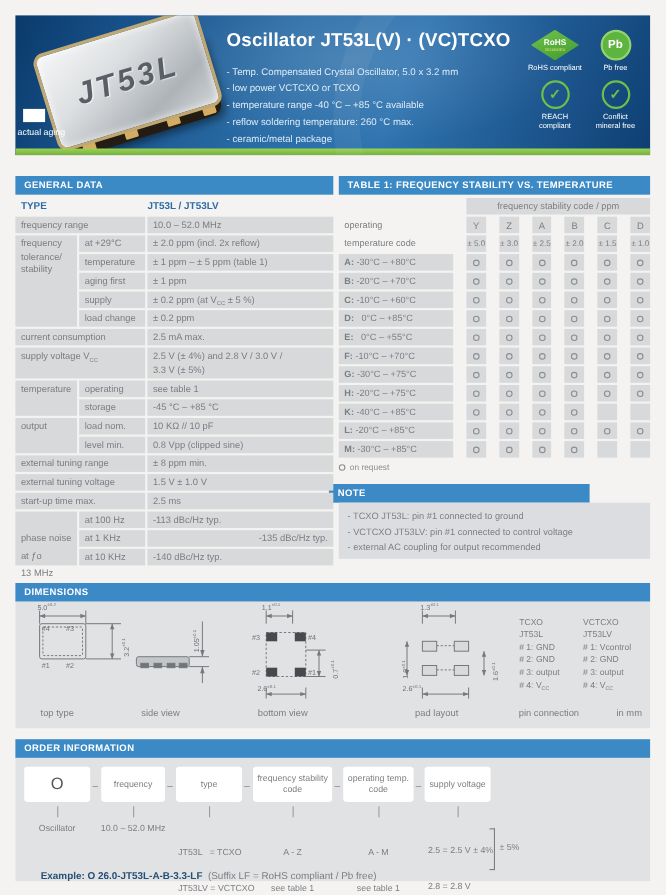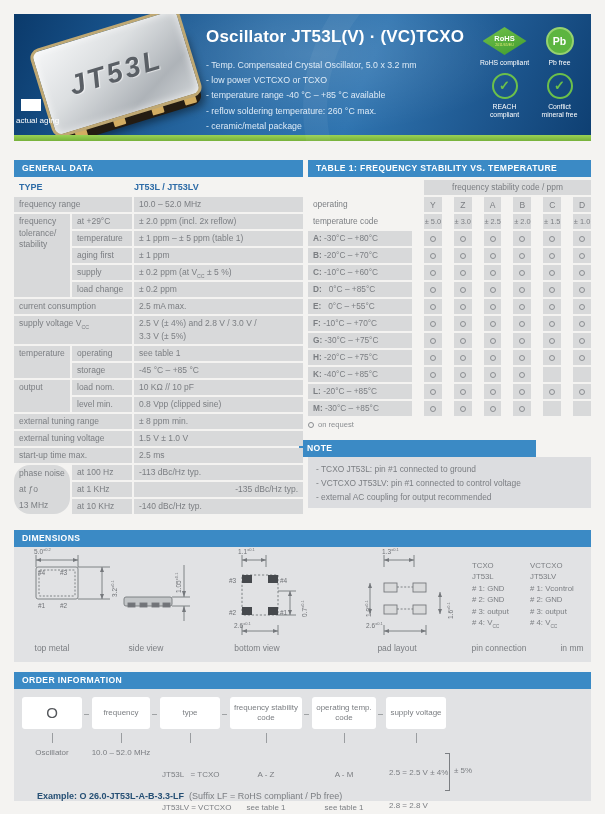--- a/index.html
+++ b/index.html
@@ -43,21 +43,21 @@
   
   .bar{position:absolute;height:17px;background:#3b8ac5;color:#fff;font-weight:bold;font-size:8.6px;
     letter-spacing:.4px;line-height:17px;padding-left:8px;box-sizing:border-box;}
 
   
   #gd{position:absolute;left:14px;top:180px;width:289px;}
   .gd-row{display:flex;gap:2px;margin-bottom:2px;}
   .gd-cell{background:#d8d9da;color:#7b7e82;font-size:8.5px;line-height:15px;padding:0 5px;box-sizing:border-box;}
   .gd-lab{width:118px;flex:none;}
   .gd-glab{width:56px;flex:none;line-height:11.5px;padding-top:2px;}
-  .gd-glab.spread{line-height:16.2px;padding-top:0;border-radius:16px;}
+  .gd-glab.spread{line-height:16.2px;padding-top:16px;}
   .gd-sub{width:60px;flex:none;}
   .gd-val{flex:1;}
   .gd-val.multi{line-height:12.5px;padding-top:1px;}
   .gd-subcol{flex:1;display:flex;flex-direction:column;gap:2px;}
   .type-row{display:flex;margin-bottom:2px;height:15px;}
   .type-row span{font-size:9px;font-weight:bold;color:#2e6ca7;line-height:15px;}
   .type-lab{width:120px;padding-left:5px;box-sizing:border-box;}
 
   
   #t1{position:absolute;left:308px;top:180px;width:283px;}
@@ -649,21 +649,21 @@
       </div>
     <div class="pincol" id="pincol2" style="left:516px">
         <div>VCTCXO</div>
         <div>JT53LV</div>
         <div># 1: Vcontrol</div>
         <div># 2: GND</div>
         <div># 3: output</div>
         <div># 4: V<sub>CC</sub></div>
       </div>
 
-    <span class="cap" style="left:38px">top metal</span>
+    <span class="cap" style="left:38px">top type</span>
     <span class="cap" style="left:132px">side view</span>
     <span class="cap" style="left:243px">bottom view</span>
     <span class="cap" style="left:383px">pad layout</span>
     <span class="cap" style="left:485px">pin connection</span>
     <span class="cap" style="left:558px">in mm</span>
   </div>
 
   <div id="ord-panel">
     <div class="obox big" style="left:8px;width:60px">O</div>
     <div class="obox" style="left:78px;width:58px">frequency</div>

